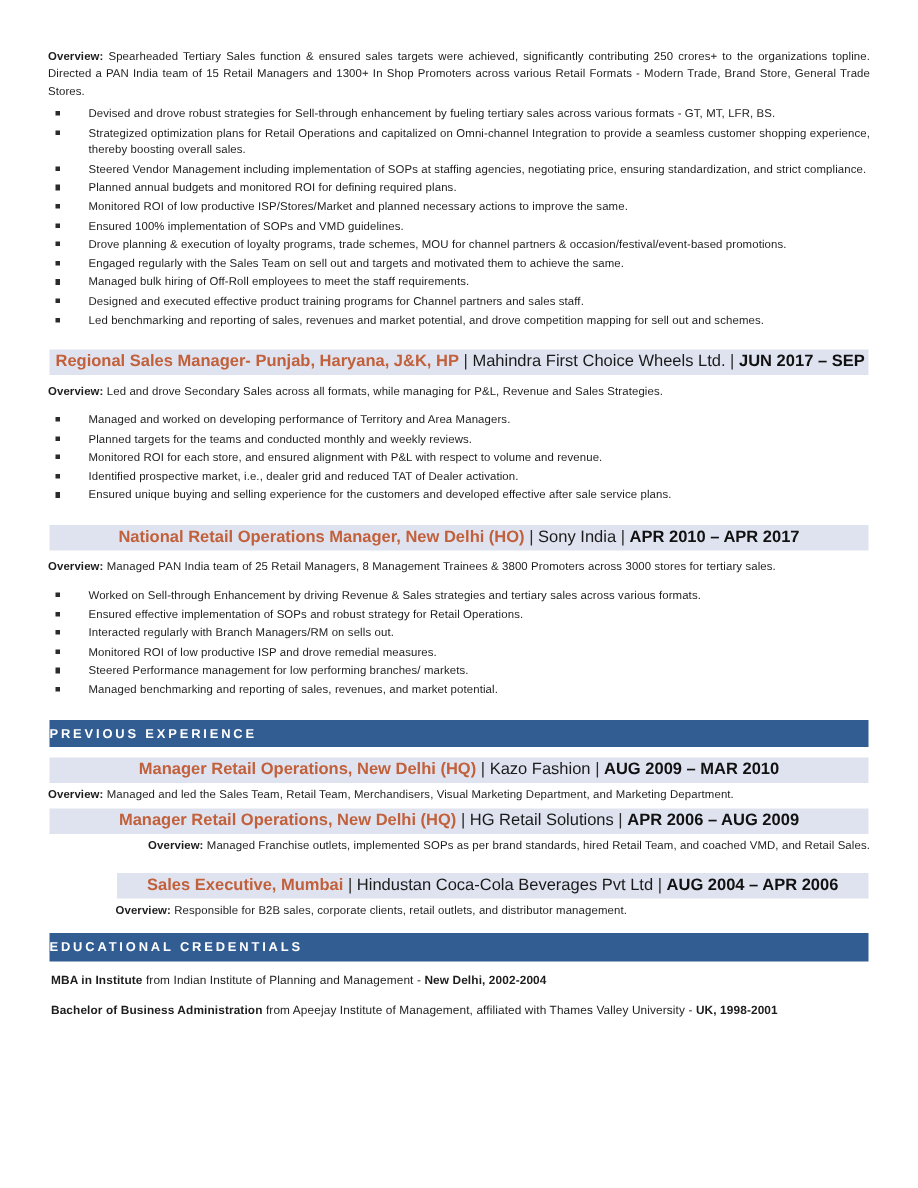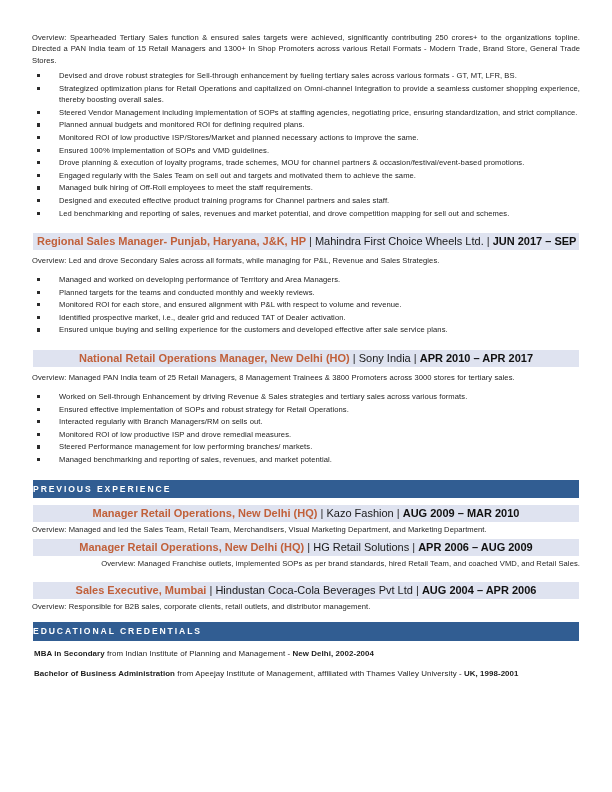--- a/index.html
+++ b/index.html
@@ -25,21 +25,21 @@
 
   
   .overview {
     font-size: 7.6px;
     line-height: 11.4px;
     text-align: justify;
     color: #1c1c1c;
     margin: 0 0 4px 0;
     letter-spacing: 0.01em;
   }
-  .overview b { font-weight: normal; }
+  .overview b { font-weight: bold; }
 
   .bullets {
     list-style: none;
     margin: 0;
     padding: 0;
   }
   .bullets li {
     position: relative;
     font-size: 7.6px;
     line-height: 11.4px;
@@ -179,27 +179,27 @@
   <div class="sectionbar">PREVIOUS EXPERIENCE</div>
   <div id="prev-exp">
       <div>
         <div class="jobbar" style="margin-bottom: 2px;"><span class="role">Manager Retail Operations, New Delhi (HQ)</span><span class="sep"> | </span><span class="company">Kazo Fashion</span><span class="sep"> | </span><span class="dates">AUG 2009 – MAR 2010</span></div>
         <p class="overview" style="text-align: left;"><b>Overview:</b><span> Managed and led the Sales Team, Retail Team, Merchandisers, Visual Marketing Department, and Marketing Department.</span></p>
       </div>
       <div style="">
         <div class="jobbar" style="margin-bottom: 2px;"><span class="role">Manager Retail Operations, New Delhi (HQ)</span><span class="sep"> | </span><span class="company">HG Retail Solutions</span><span class="sep"> | </span><span class="dates">APR 2006 – AUG 2009</span></div>
         <p class="overview" style="text-align: right;"><b>Overview:</b><span> Managed Franchise outlets, implemented SOPs as per brand standards, hired Retail Team, and coached VMD, and Retail Sales.</span></p>
       </div>
-      <div style="margin-top: 13px;">
+      <div style="margin-top: 13px; margin-left: 45px;">
         <div class="jobbar" style="margin-bottom: 2px;"><span class="role">Sales Executive, Mumbai</span><span class="sep"> | </span><span class="company">Hindustan Coca-Cola Beverages Pvt Ltd</span><span class="sep"> | </span><span class="dates">AUG 2004 – APR 2006</span></div>
         <p class="overview" style="text-align: left;"><b>Overview:</b><span> Responsible for B2B sales, corporate clients, retail outlets, and distributor management.</span></p>
       </div>
     </div>
 
   <div class="gap-sm"></div>
 
   <div class="sectionbar">EDUCATIONAL CREDENTIALS</div>
   <div id="edu-list">
-      <p class="edu-line"><b>MBA in Secondary</b><span> from Indian Institute of Planning and Management - </span><b>New Delhi, 2002-2004</b></p>
+      <p class="edu-line"><b>MBA in Institute</b><span> from Indian Institute of Planning and Management - </span><b>New Delhi, 2002-2004</b></p>
       <p class="edu-line"><b>Bachelor of Business Administration</b><span> from Apeejay Institute of Management, affiliated with Thames Valley University - </span><b>UK, 1998-2001</b></p>
     </div>
 
 </div>
 
 </body></html>

